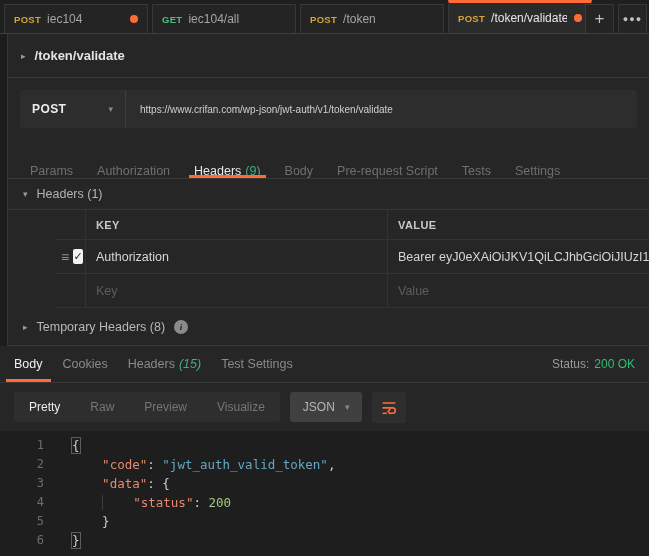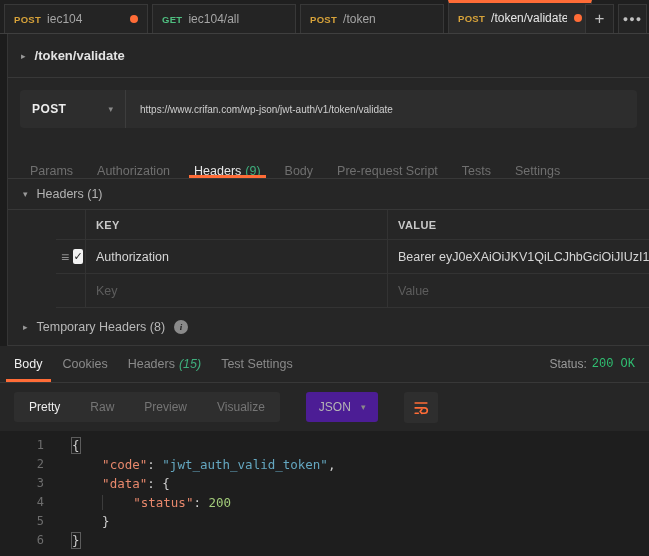--- a/index.html
+++ b/index.html
@@ -60,26 +60,26 @@
   .temp-row { height:38px; flex:0 0 38px; display:flex; align-items:center; padding:0 15px; border-bottom:1px solid #383838; color:#b8b8b8; font-size:12.5px; }
   .info { width:14px; height:14px; border-radius:50%; background:#8a8a8a; color:#202020; font-size:9px; font-weight:700;
           display:flex; align-items:center; justify-content:center; margin-left:9px; font-family:"Liberation Serif",serif; font-style:italic; }
   
   .resp-tabs { height:37px; flex:0 0 37px; display:flex; align-items:stretch; padding:0 14px 0 8px; border-bottom:1px solid #383838; }
   .resptab { padding:0 6px; margin-right:8px; position:relative; display:flex; align-items:center; color:#8a8a8a; font-size:12.5px; cursor:pointer; white-space:nowrap; }
   .resptab.active { color:#f0f0f0; }
   .resptab.active::after { content:""; position:absolute; left:-2px; right:-2px; bottom:0; height:3px; background:#ff6c37; }
   .resptab .rtab-count { color:#3fae7d;font-style:italic; }
   .status { margin-left:auto; display:flex; align-items:center; font-size:12px; color:#9a9a9a; }
-  .status-value { color:#2fbf71; margin-left:5px;font-family:Liberation Mono, monospace; }
-  .toolbar { height:48px; flex:0 0 48px; display:flex; align-items:center; padding:0 14px; gap:26px; }
+  .status-value { color:#2fbf71; margin-left:5px; }
+  .toolbar { height:48px; flex:0 0 48px; display:flex; align-items:center; padding:0 14px; gap:10px; }
   .views { display:flex; background:#2e2e2e; border-radius:3px; overflow:hidden; }
   .view { padding:8px 15px; font-size:12px; color:#757575; cursor:pointer; }
   .view.active { color:#ededed; }
-  .format { display:flex; align-items:center; gap:10px; background:#4c1d95; border-radius:3px; padding:8px 13px; color:#b5b5b5; font-size:12px; cursor:pointer; }
+  .format { display:flex; align-items:center; gap:10px; background:#404040; border-radius:3px; padding:8px 13px; color:#b5b5b5; font-size:12px; cursor:pointer; }
   .wrapbtn { background:#2e2e2e; border-radius:3px; width:34px; height:31px; display:flex; align-items:center; justify-content:center; cursor:pointer; }
   
   .code { flex:1; background:#1e1e1e; padding-top:5px; overflow:hidden;
           font-family:"DejaVu Sans Mono","Liberation Mono",monospace; font-size:12.5px; line-height:19px; }
   .line { display:flex; }
   .lnum { flex:0 0 52px; text-align:right; color:#6d6d6d; padding-right:8px; font-size:12px; }
   .lcode { white-space:pre; color:#cfcfcf; padding-left:20px; }
   .tok { white-space:pre; }
   .tok-key { color:#e8886c; }
   .tok-str { color:#64a7c0; }

